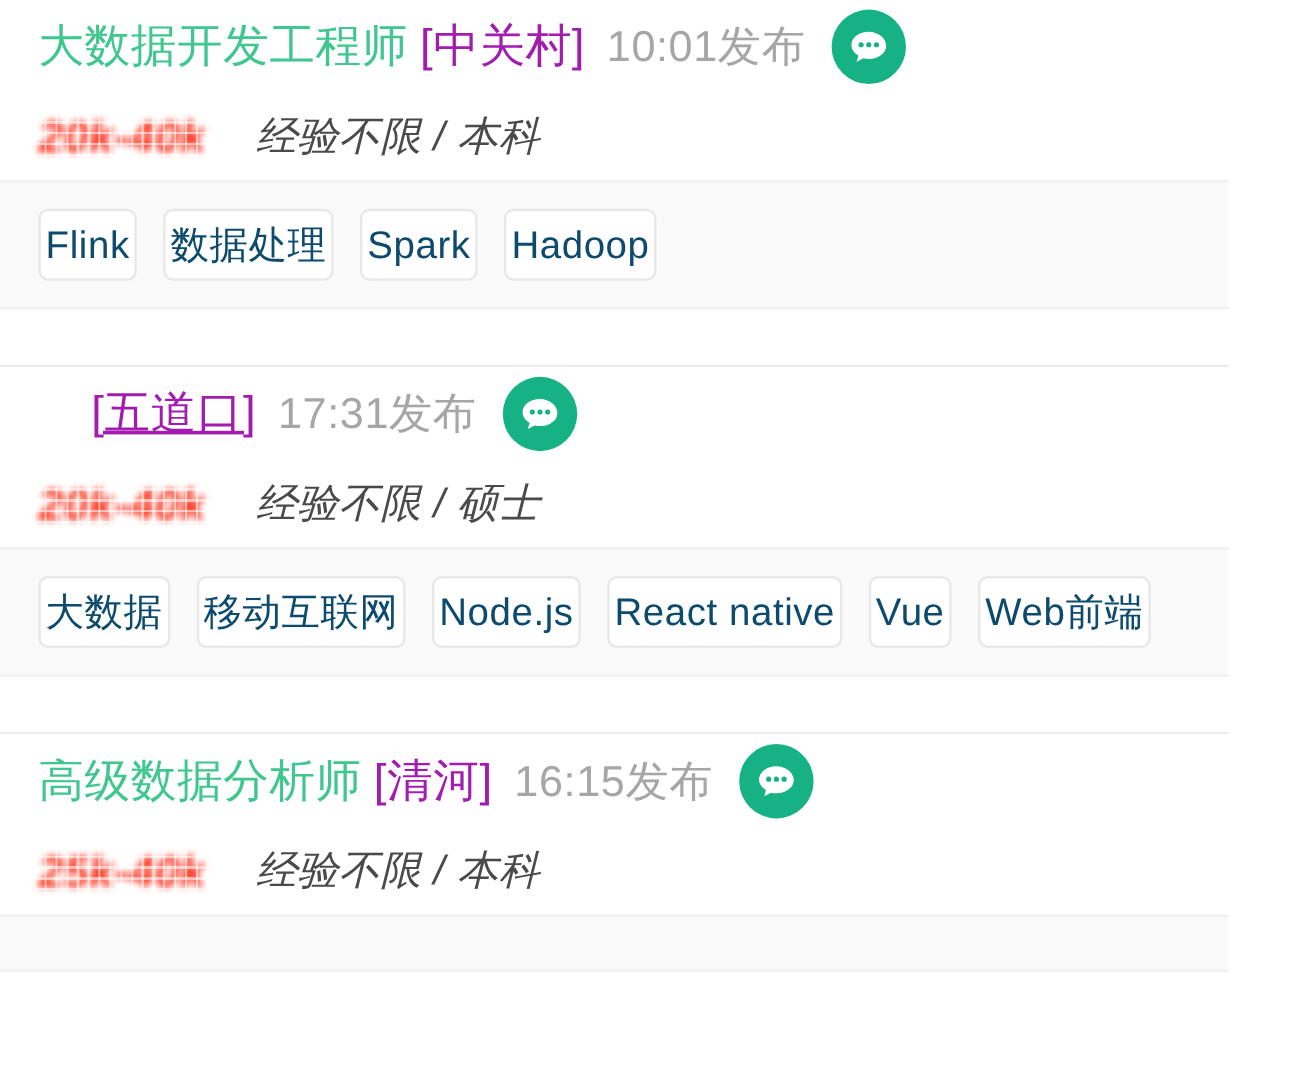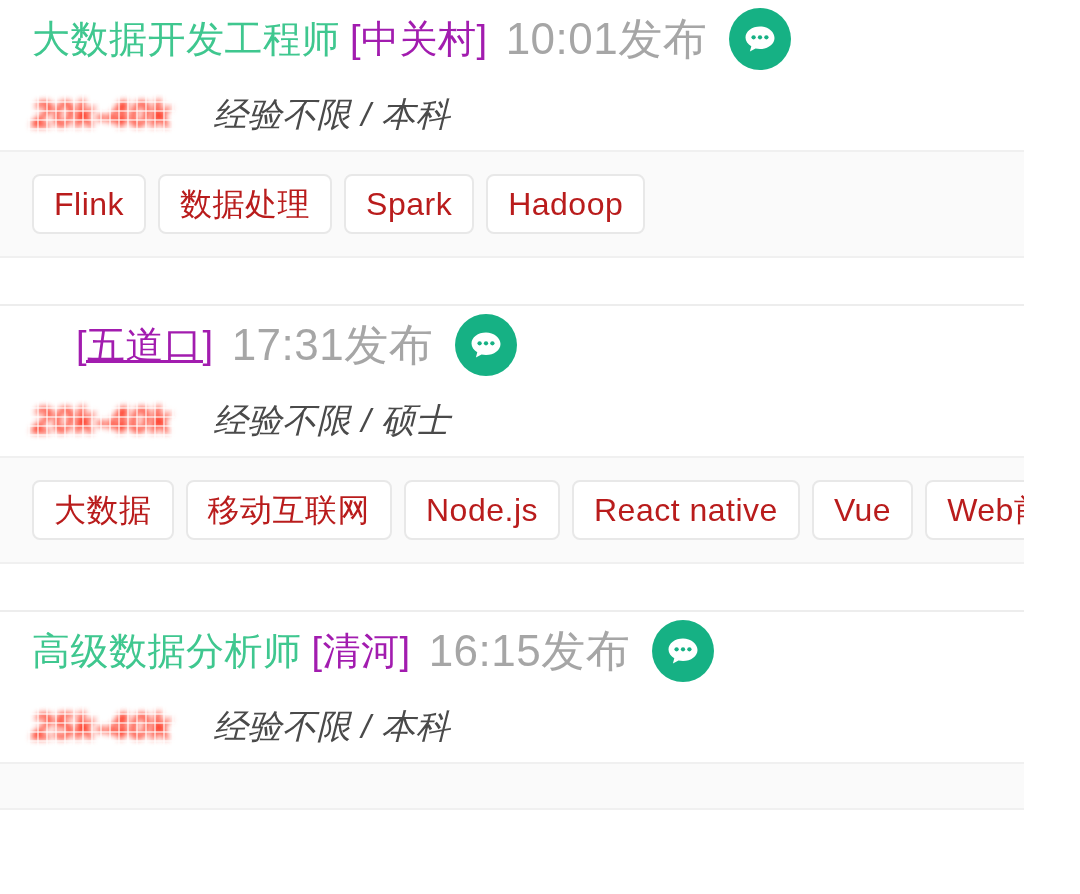--- a/index.html
+++ b/index.html
@@ -59,21 +59,21 @@
     color: #a21caf;
     font-size: 38px;
     line-height: 1;
     margin-left: 10px;
     letter-spacing: 0.5px;
   }
   .job-district.spaced { margin-left: 44px; text-decoration: underline; }
 
   .job-time {
     color: #a6a6a6;
-    font-size: 44px;
+    font-size: 36px;
     line-height: 1;
     margin-left: 18px;
     letter-spacing: 0.5px;
   }
 
   
   .chat-icon {
     width: 62px;
     height: 62px;
     border-radius: 50%;
@@ -140,26 +140,26 @@
     display: flex;
     align-items: center;
     white-space: nowrap;
     overflow: hidden;
   }
   .tag {
     display: inline-flex;
     align-items: center;
     justify-content: center;
     height: 56px;
-    padding: 0 20px;
-    margin-right: 12px;
+    padding: 0 4px;
+    margin-right: 22px;
     background: #ffffff;
     border: 2px solid #e8e8e8;
     border-radius: 8px;
-    color: #b91c1c;
+    color: #0c4a6e;
     font-size: 32px;
     line-height: 1;
     letter-spacing: 0.5px;
     flex: 0 0 auto;
   }
 
   .card-gap {
     height: 46px;
     background: #ffffff;
   }

